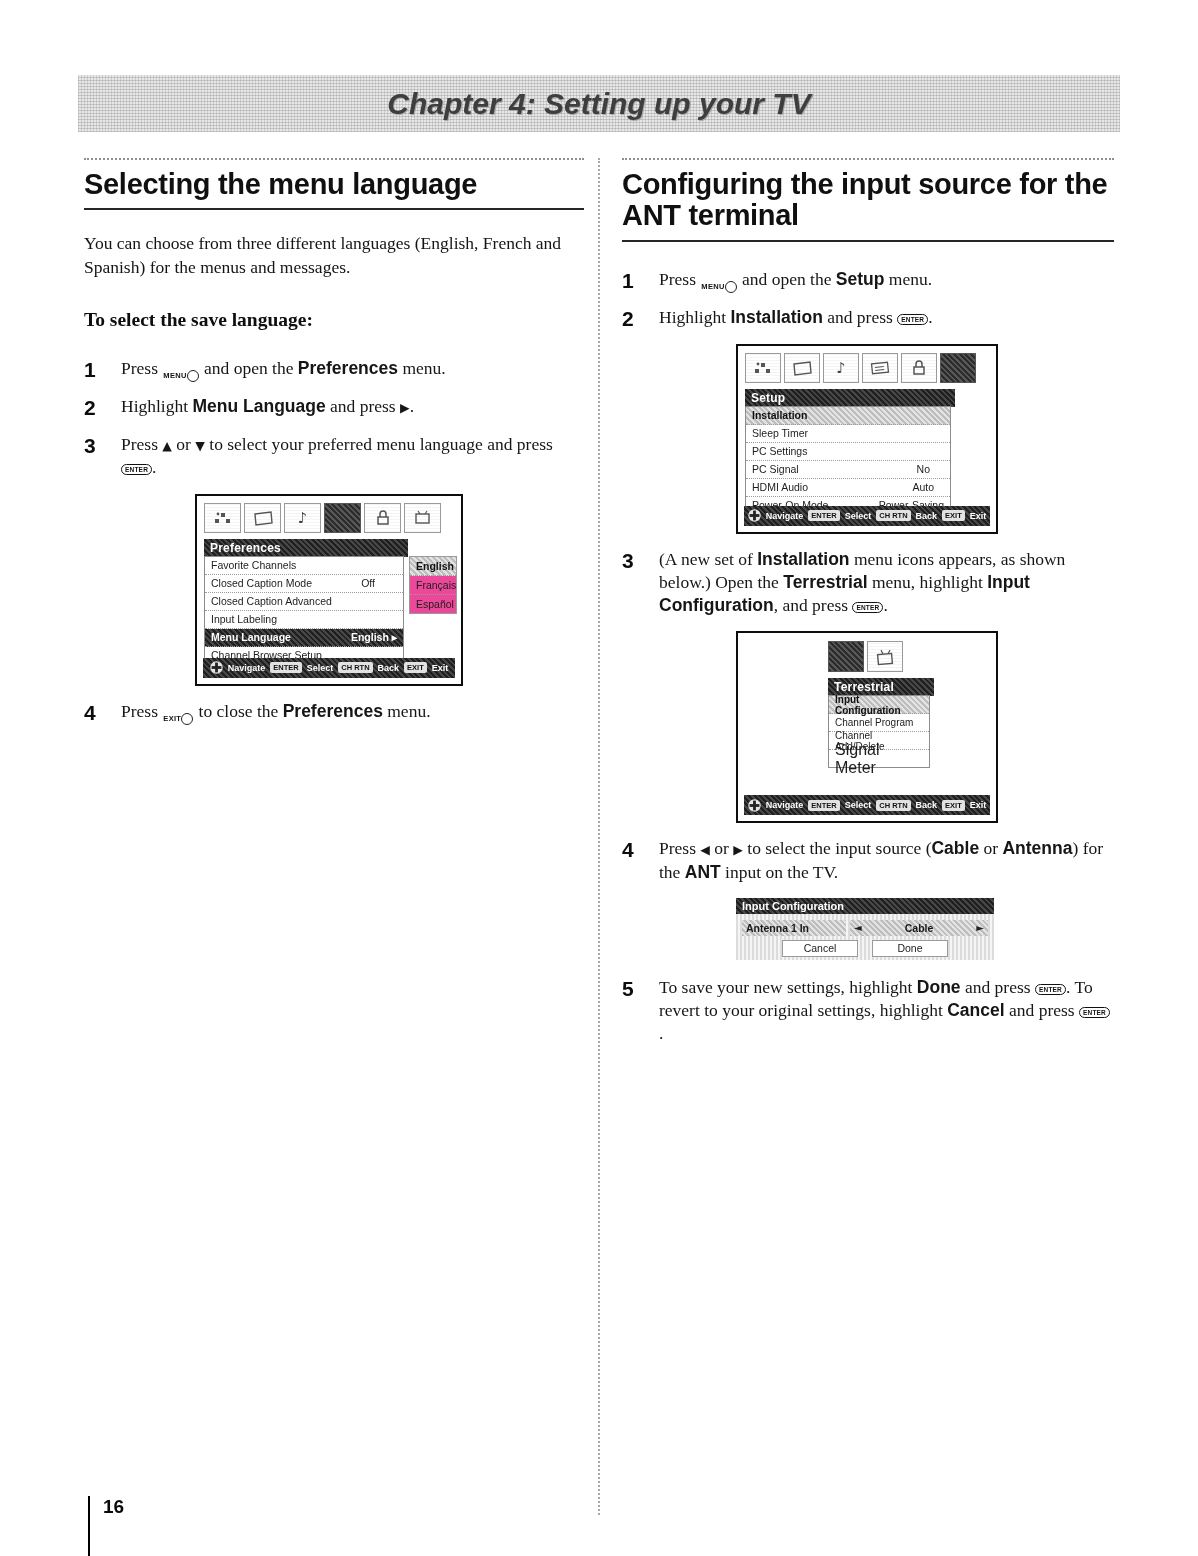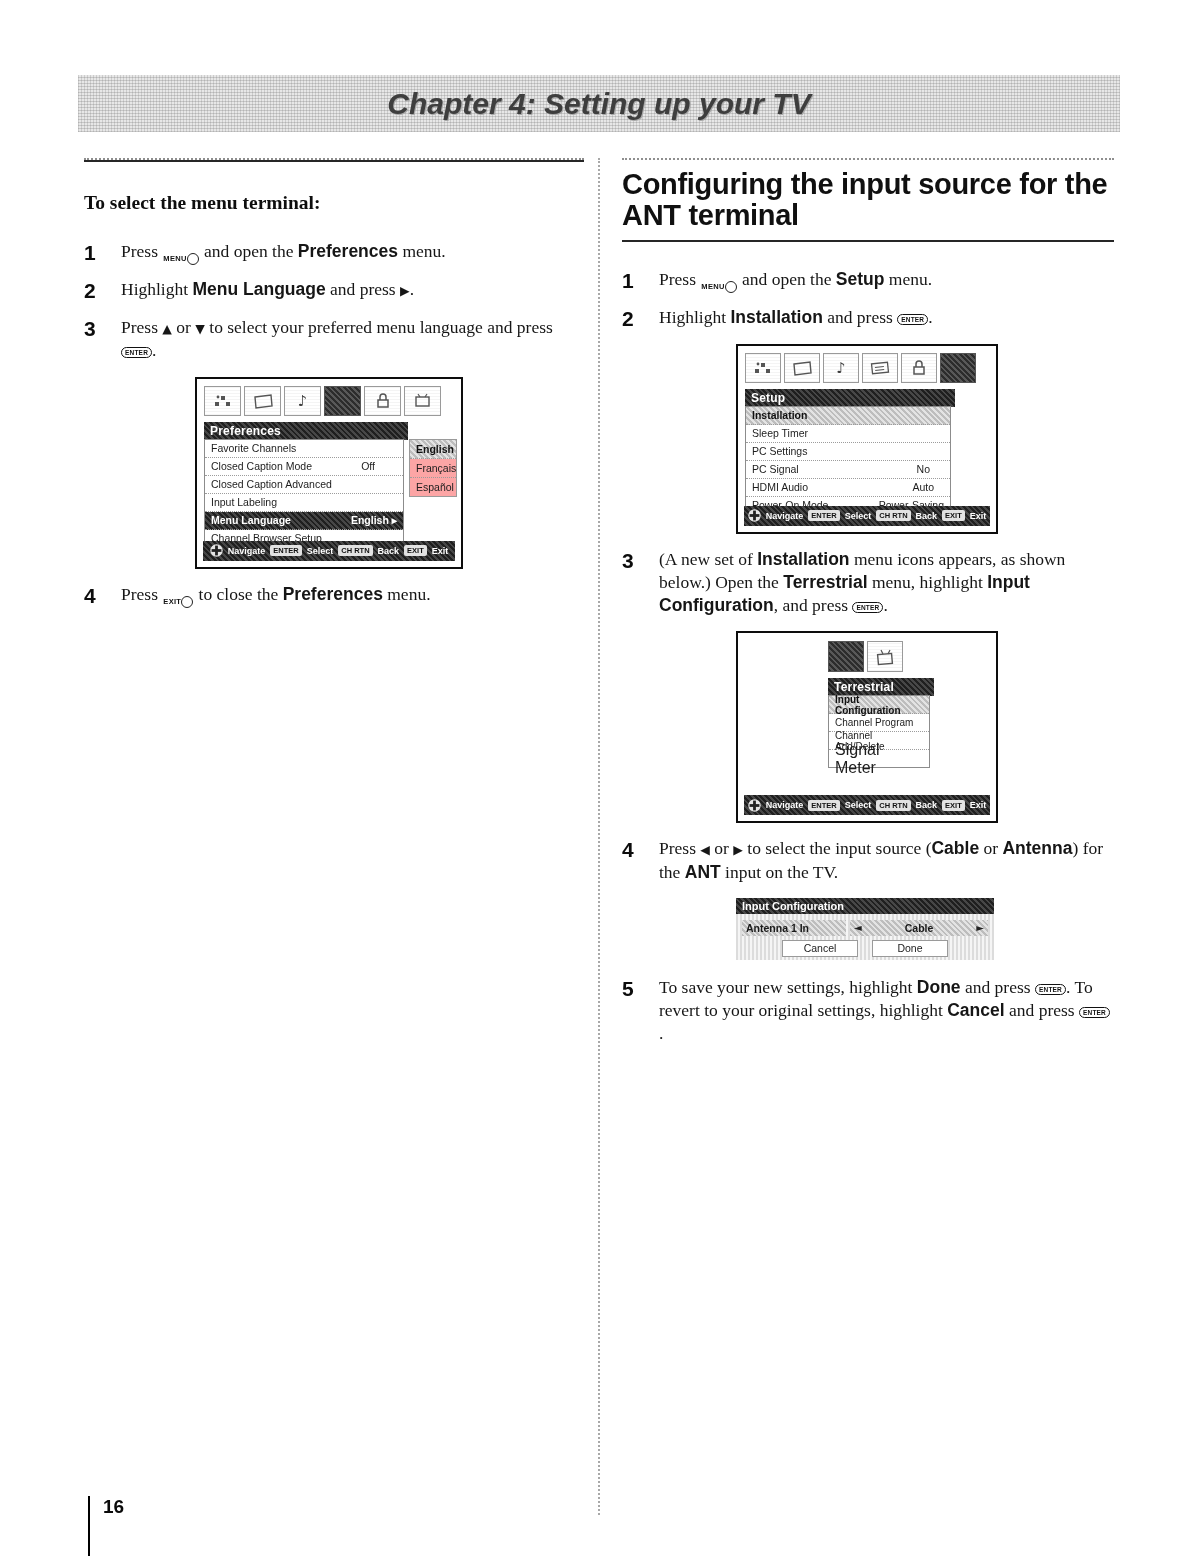--- a/index.html
+++ b/index.html
@@ -60,21 +60,21 @@
 
   .menu-title{position:absolute;color:#fff;font:700 12px "Liberation Sans",sans-serif;
     padding:2px 0 2px 6px;letter-spacing:.2px;}
   .menu-list{position:absolute;border:1px solid #8c8c8c;background:#fff;}
   .m-row{display:flex;justify-content:space-between;align-items:center;height:17px;
     padding:0 6px;border-bottom:1px dotted #9c9c9c;font:10.5px "Liberation Sans",sans-serif;color:#1d1d1d;}
   .m-row:last-child{border-bottom:none;}
   .m-row.hl-dark{color:#fff;font-weight:700;}
   .m-row.hl-gray{font-weight:700;color:#111;}
 
-  .lang-popup{position:absolute;border:1px solid #9a9a9a;background:#fca5a5;}
+  .lang-popup{position:absolute;border:1px solid #9a9a9a;background:#ec4899;}
   .lang-popup .m-row{height:18px;}
 
   .legend{position:absolute;left:6px;right:6px;bottom:6px;height:20px;
     display:flex;align-items:center;justify-content:center;gap:5px;color:#fff;
     font:700 9px "Liberation Sans",sans-serif;}
   .badge{background:#e2e2e2;color:#111;border-radius:2px;padding:0 3px;font:700 7.5px/11px "Liberation Sans",sans-serif;height:11px;}
   .dpad{flex:0 0 auto;}
 
   
   .scr-input{position:relative;width:258px;height:62px;margin:14px 0 0 114px;background:
@@ -101,23 +101,25 @@
 <div id="page">
 
   <div class="banner">
     <span class="banner-title">Chapter 4: Setting up your TV</span>
   </div>
 
   <div class="col-divider"></div>
 
   <div class="col col-left">
     <div class="rule-dotted"></div>
+    <div class="h1">Selecting the menu language</div>
     <div class="rule-solid"></div>
 
-    <div class="h2">To select the menu terminal:</div>
+    <p class="intro">You can choose from three different languages (English, French and Spanish) for the menus and messages.</p>
+    <div class="h2">To select the save language:</div>
 
     <div class="steps">
       <div class="step">
         <span class="step-num">1</span>
         <span class="step-body"><span>Press </span><span class="key-circle">
               <span class="kc-label">MENU</span>
               <span class="kc-ring"></span>
             </span><span> and open the </span><b class="ui-term">Preferences</b><span> menu.</span></span>
       </div>
       <div class="step">

